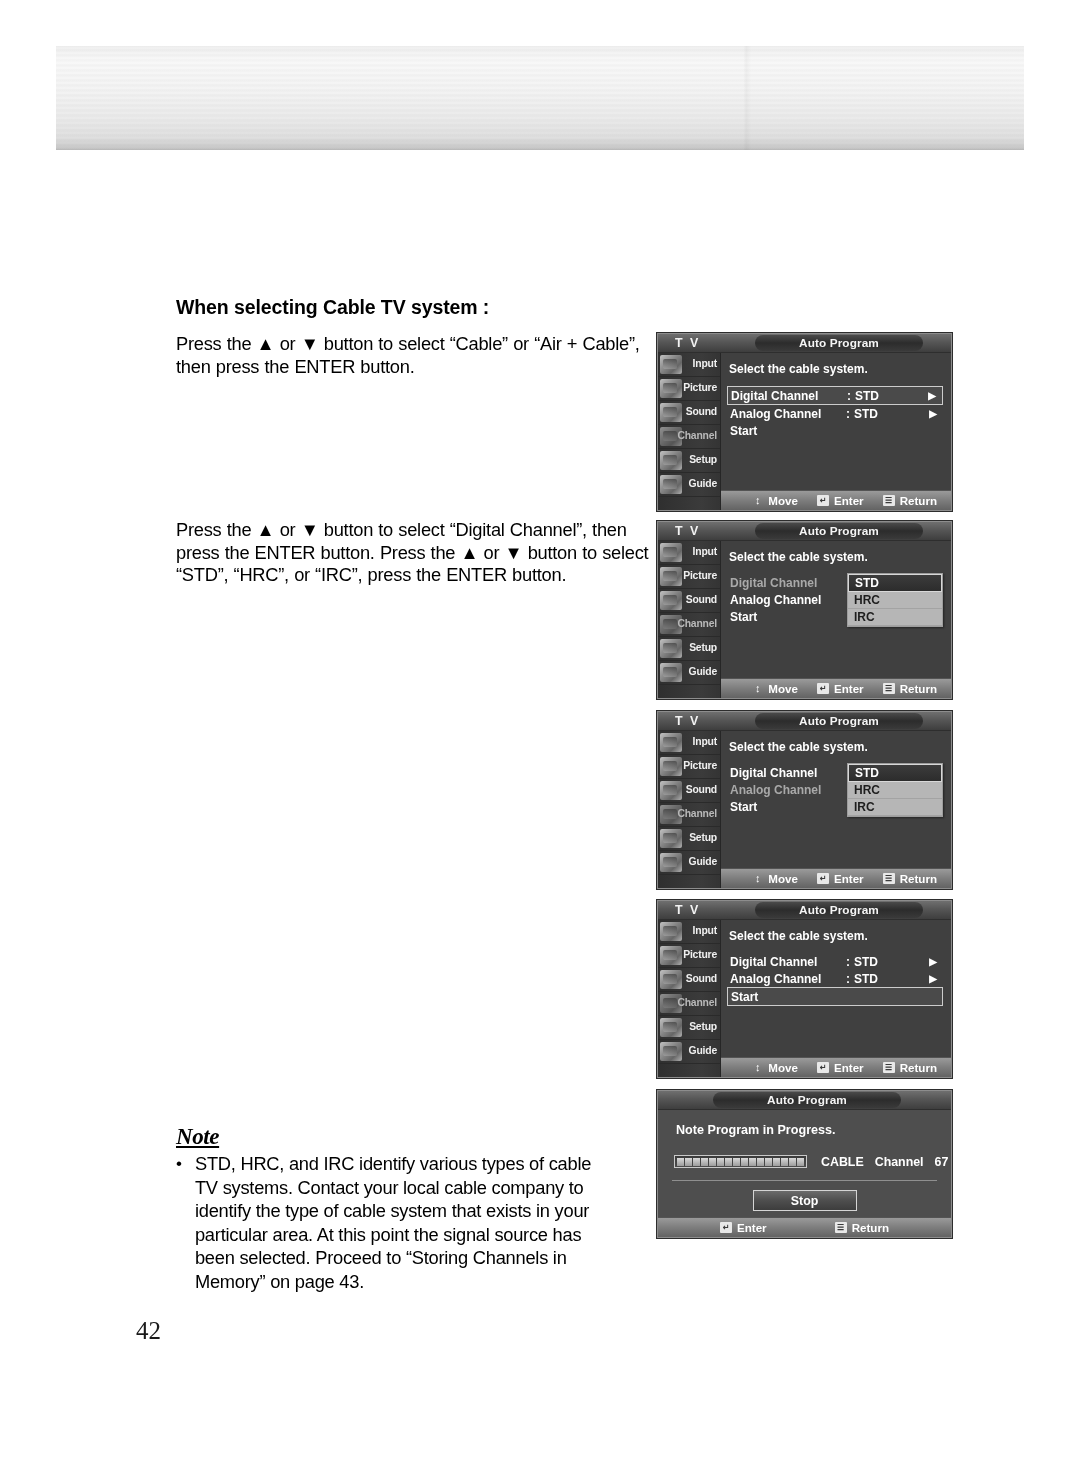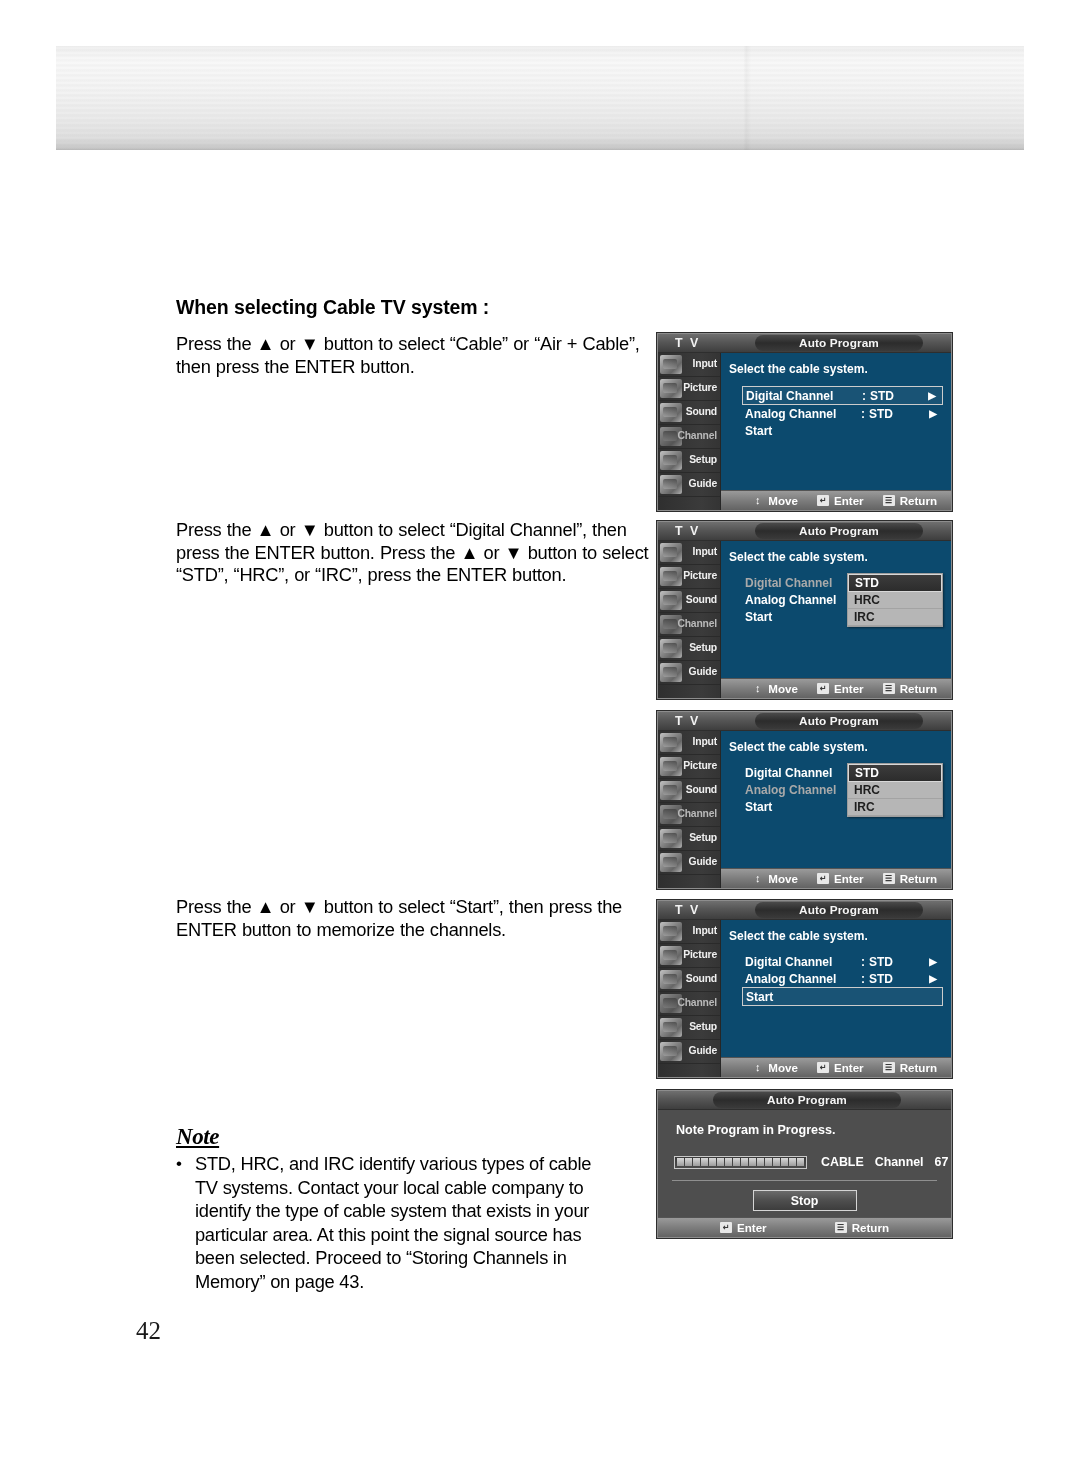--- a/index.html
+++ b/index.html
@@ -64,21 +64,21 @@
   }
   .page-num {
     position: absolute; left: 136px; top: 1317px;
     font-size: 25px; font-family: "Liberation Serif", serif;
     color: #1a1a1a;
   }
 
   
   .osd {
     position: absolute; width: 295px;
-    background: #0c4a6e;
+    background: #404040;
     border: 1px solid #8d8d8d;
     box-shadow: 0 0 0 1px #2d2d2d;
     color: #fff;
     font-size: 11.2px;
   }
   .osd-1 { left: 657px; top: 333px; height: 178px; }
   .osd-2 { left: 657px; top: 521px; height: 178px; }
   .osd-3 { left: 657px; top: 711px; height: 178px; }
   .osd-4 { left: 657px; top: 900px; height: 178px; }
   .osd-5 { left: 657px; top: 1090px; height: 148px; }
@@ -142,21 +142,21 @@
   .side-item.dim .side-lbl { color: #b9b9b9; }
   .side-item.dim .side-ico { opacity: 0.62; }
 
   
   .osd-content { position: absolute; left: 63px; top: 0; right: 0; bottom: 0; }
   .osd-hint {
     position: absolute; left: 8px; top: 9px;
     font-size: 12px; font-weight: bold; color: #ffffff;
   }
 
-  .menu-rows { position: absolute; left: 6px; top: 33px; right: 8px; margin-left: 15px; }
+  .menu-rows { position: absolute; left: 6px; top: 33px; right: 8px; }
   .mrow {
     position: relative; height: 17px;
     display: flex; align-items: center;
     font-size: 12px; font-weight: bold; color: #ffffff;
   }
   .mrow .mname { position: absolute; left: 3px; }
   .mrow .mcolon { position: absolute; left: 119px; }
   .mrow .mval { position: absolute; left: 127px; }
   .mrow .marrow { position: absolute; right: 6px; font-size: 10px; }
   .mrow.dim { color: #a9a9a9; }
@@ -212,21 +212,21 @@
   }
 
   
   .prog-body { position: relative; height: calc(100% - 19px); background: #4e4e4e; }
   .prog-text {
     position: absolute; left: 18px; top: 13px;
     font-size: 12.6px; font-weight: bold; color: #ffffff;
   }
   .prog-row {
     position: absolute; left: 16px; top: 45px; right: 14px;
-    display: flex; align-items: center; gap: 14px;
+    display: flex; align-items: flex-start; gap: 14px;
   }
   .prog-bar {
     width: 146px; height: 13px;
     border: 1px solid #c9c9c9;
     background: linear-gradient(to bottom, #3a3a3a, #4c4c4c);
     display: flex; align-items: center; padding: 1px 2px; gap: 1px;
   }
   .seg {
     width: 7px; height: 8px;
     background: linear-gradient(to bottom, #d8d8d8, #9c9c9c);
@@ -262,21 +262,20 @@
 <div class="page">
 
   <div class="banner">
     <div class="banner-seam"></div>
   </div>
 
   <div class="h-title">When selecting Cable TV system :</div>
 
   <div class="para p2">Press the ▲ or ▼ button to select “Digital Channel”, then press the ENTER button. Press the ▲ or ▼ button to select “STD”, “HRC”, or “IRC”, press the ENTER button.</div>
   <div class="para p1">Press the ▲ or ▼ button to select “Cable” or “Air + Cable”, then press the ENTER button.</div>
-  <div class="para p4">Press the ▲ or ▼ button to select “Start”, then press the ENTER button to memorize the channels.</div>
 
   <div class="note-head">Note</div>
   <div class="note-body">
     <div class="note-bullet">•</div>
     <div class="note-text">STD, HRC, and IRC identify various types of cable TV systems. Contact your local cable company to identify the type of cable system that exists in your particular area. At this point the signal source has been selected. Proceed to “Storing Channels in Memory” on page 43.</div>
   </div>
 
   <div class="page-num">42</div>
 
   <div class="osd osd-1">

